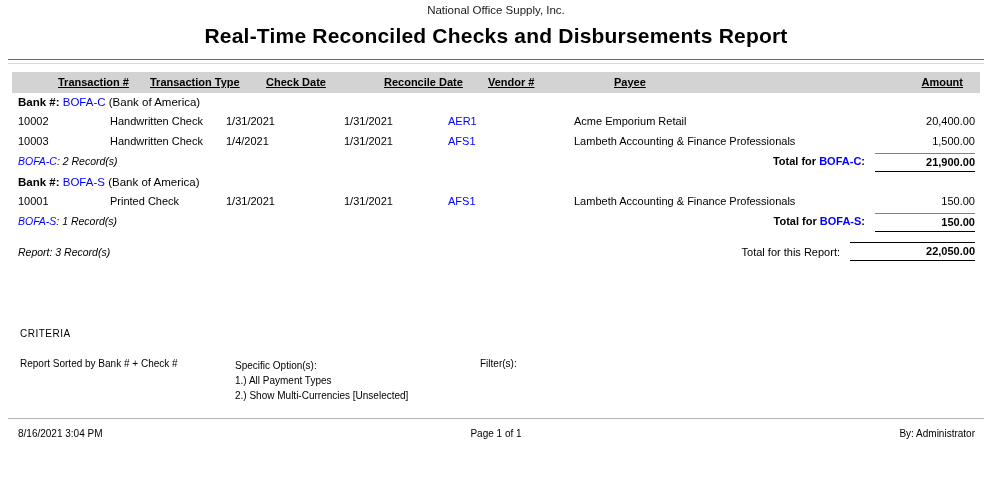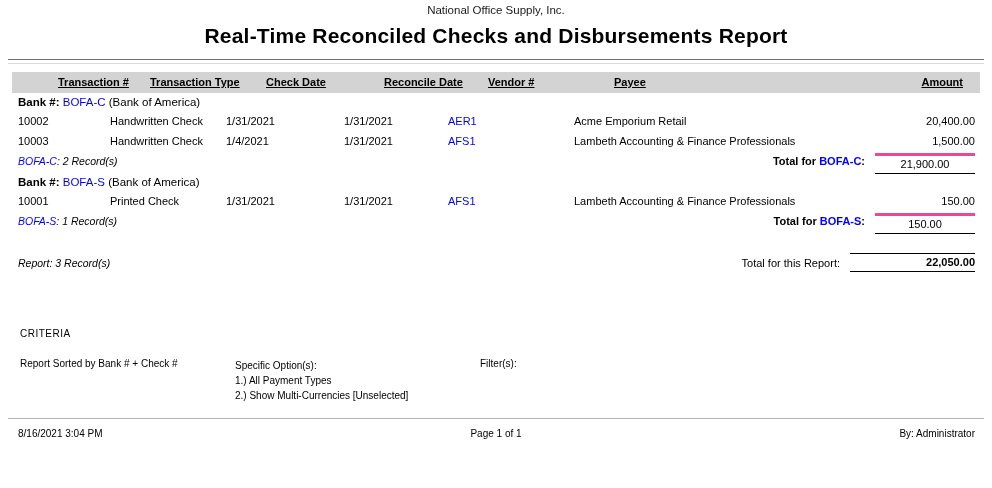--- a/index.html
+++ b/index.html
@@ -19,22 +19,22 @@
   
   .c1{left:18px;} .c2{left:110px;} .c3{left:226px;} .c4{left:344px;} .c5{left:448px;} .c6{left:574px;text-align:center;}
   .amt{position:absolute;right:17px;top:0;text-align:right;white-space:nowrap;}
   .row{position:absolute;left:0;right:0;height:16px;font-size:11px;}
   .row .cell{position:absolute;top:0;white-space:nowrap;}
   .bankline{font-size:11.5px;}
   .bold{font-weight:bold;}
   .blue{color:#0000FF;}
   .italic{font-style:italic;}
   .grpfoot-label{position:absolute;top:2px;right:127px;font-weight:bold;white-space:nowrap;}
-  .grpfoot-amt{position:absolute;top:0;right:17px;width:100px;text-align:center;font-weight:normal;
-    border-top:3px solid #ec4899;border-bottom:1px solid #000;padding:2px 0 3px 0;}
+  .grpfoot-amt{position:absolute;top:0;right:17px;width:100px;text-align:right;font-weight:bold;
+    border-top:1px solid #ec4899;border-bottom:1px solid #000;padding:2px 0 3px 0;}
   .rptfoot-label{position:absolute;top:2px;right:152px;font-weight:normal;white-space:nowrap;}
   .rptfoot-amt{position:absolute;top:0;right:17px;width:125px;text-align:right;font-weight:bold;
     border-top:1px solid #000;border-bottom:1px solid #000;padding:2px 0 3px 0;}
   #criteria-heading{position:absolute;top:328px;left:20px;font-size:10px;letter-spacing:.5px;text-align:center;}
   #criteria-sort{position:absolute;top:358px;left:20px;font-size:10px;}
   #criteria-options{position:absolute;top:358px;left:235px;font-size:10px;line-height:15px;}
   #criteria-filters{position:absolute;top:358px;left:480px;font-size:10px;}
   #footer{position:absolute;top:428px;left:0;right:0;height:14px;font-size:10px;}
   #footer .left{position:absolute;left:18px;top:0;}
   #footer .mid{position:absolute;left:0;width:100%;text-align:center;top:0;}
@@ -119,21 +119,21 @@
   <div class="row" style="top:213px;height:20px;">
     <span class="cell c1 italic" style="top:2px;font-size:10.5px;">
       <span class="blue">BOFA-S</span><span>: 1 Record(s)</span>
     </span>
     <span class="grpfoot-label">
       <span>Total for </span><span class="blue">BOFA-S</span><span>:</span>
     </span>
     <span class="grpfoot-amt">150.00</span>
   </div>
 
-  <div class="row" style="top:253px;height:22px;">
+  <div class="row" style="top:242px;height:22px;">
     <span class="cell c1 italic" style="top:4px;font-size:10.5px;">Report: 3 Record(s)</span>
     <span class="rptfoot-label" style="top:4px;">Total for this Report:</span>
     <span class="rptfoot-amt">22,050.00</span>
   </div>
 
   <div id="criteria-heading">CRITERIA</div>
   <div id="criteria-sort">Report Sorted by Bank # + Check #</div>
   <div id="criteria-options">
     <div>Specific Option(s):</div>
     <div>1.) All Payment Types</div>

